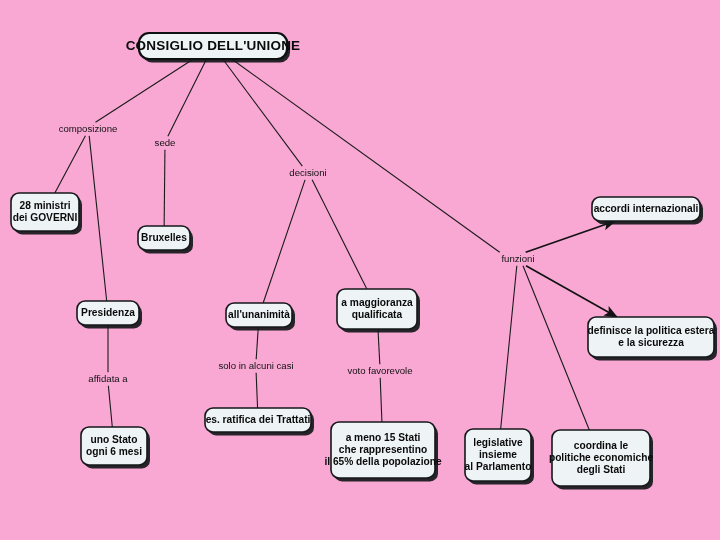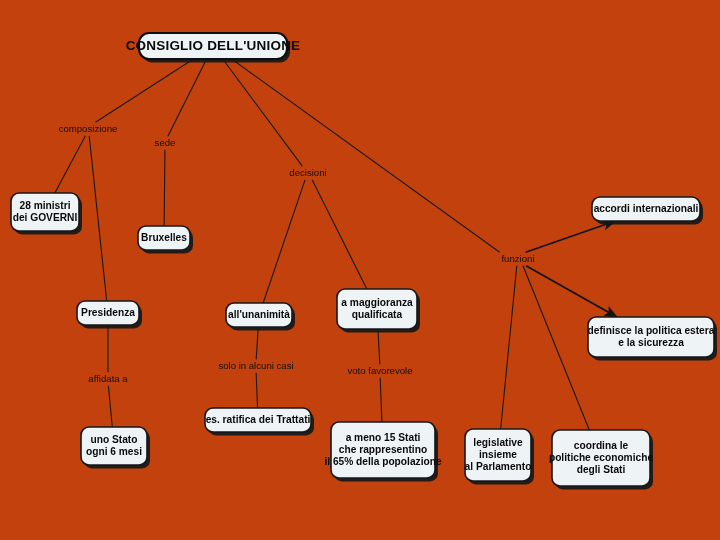--- a/index.html
+++ b/index.html
@@ -10,21 +10,21 @@
   body {
     width: 720px;
     height: 540px;
     font-family: "Liberation Sans", sans-serif;
     overflow: hidden;
   }
   #map-root {
     position: relative;
     width: 720px;
     height: 540px;
-    background: #c2410c;
+    background: #f9a8d4;
   }
   svg.map-canvas {
     position: absolute;
     left: 0;
     top: 0;
     width: 720px;
     height: 540px;
   }
   .edge-line {
     stroke: #1a1a1a;

